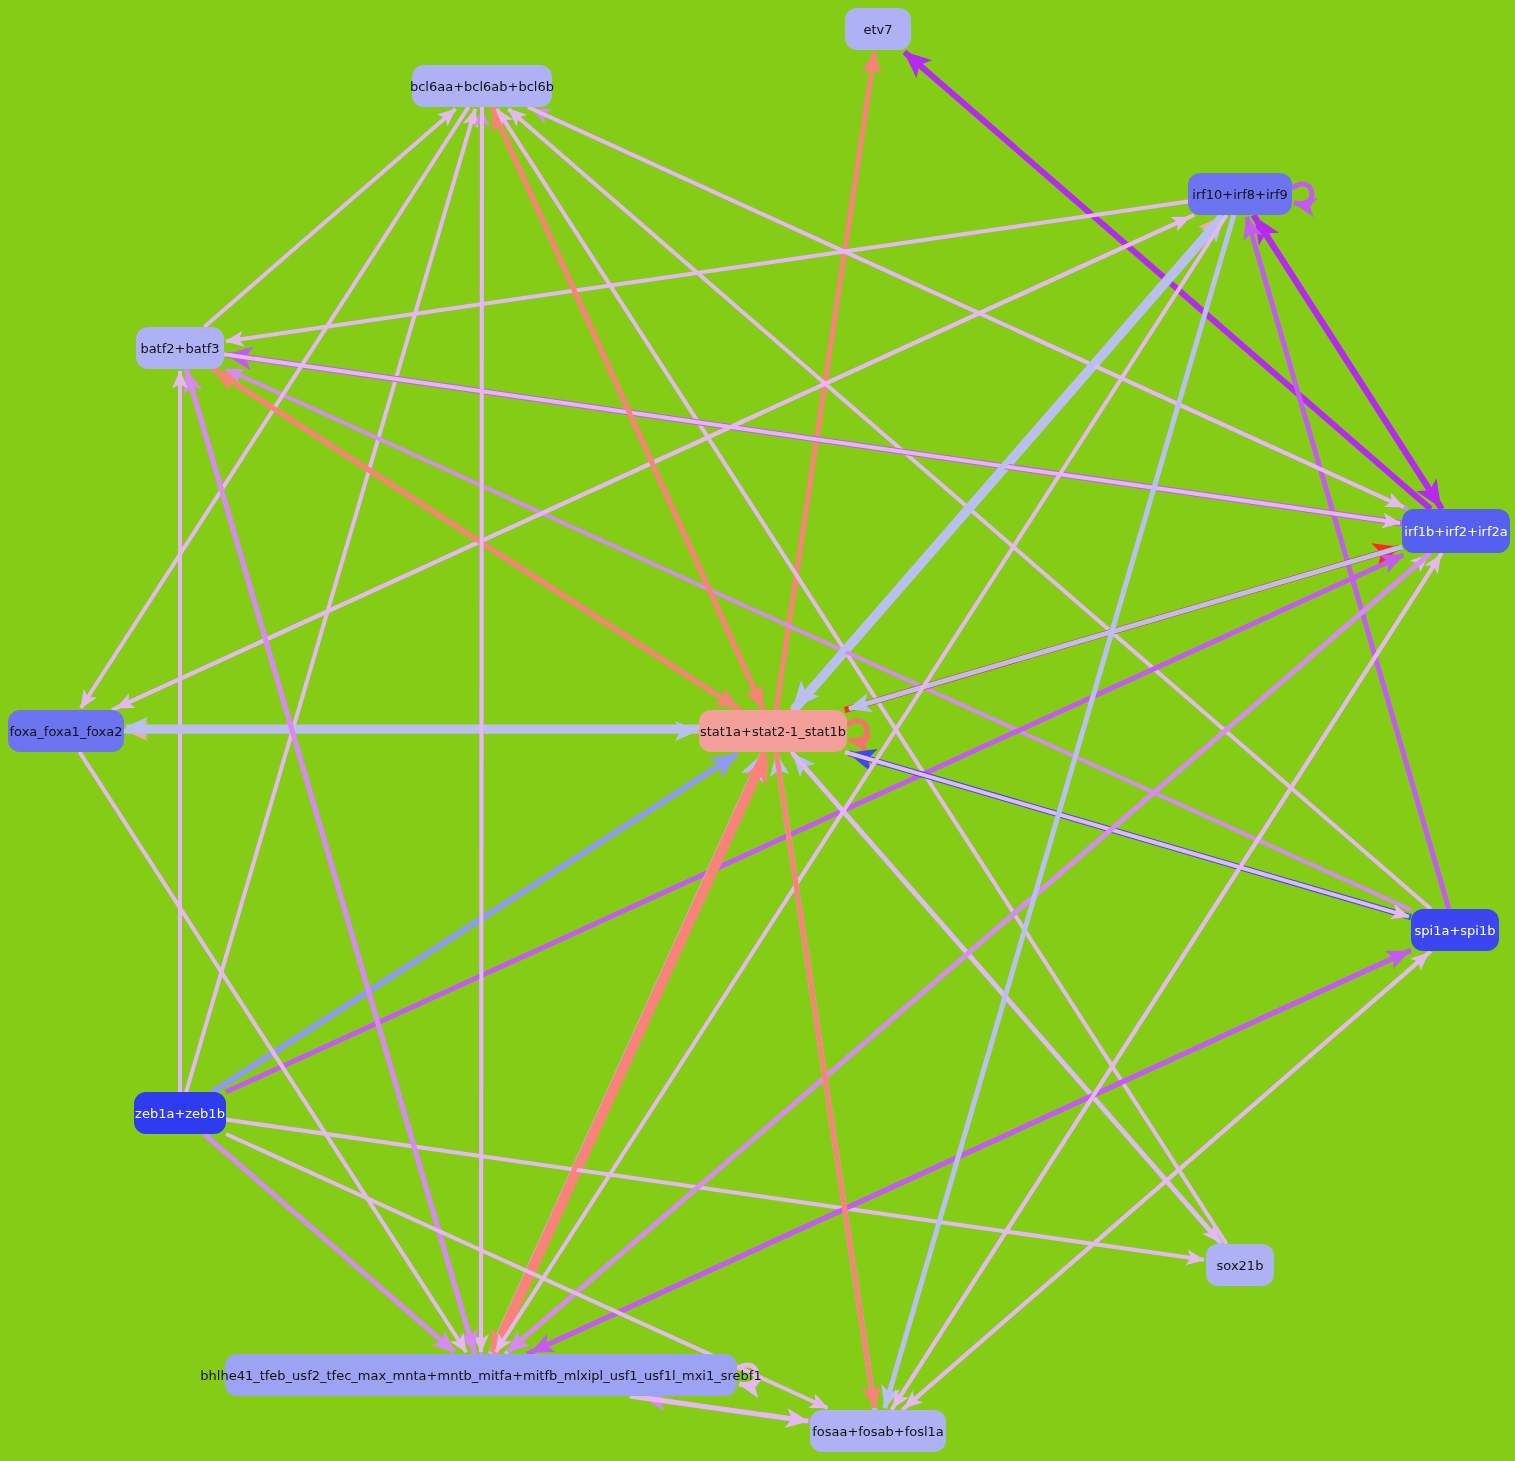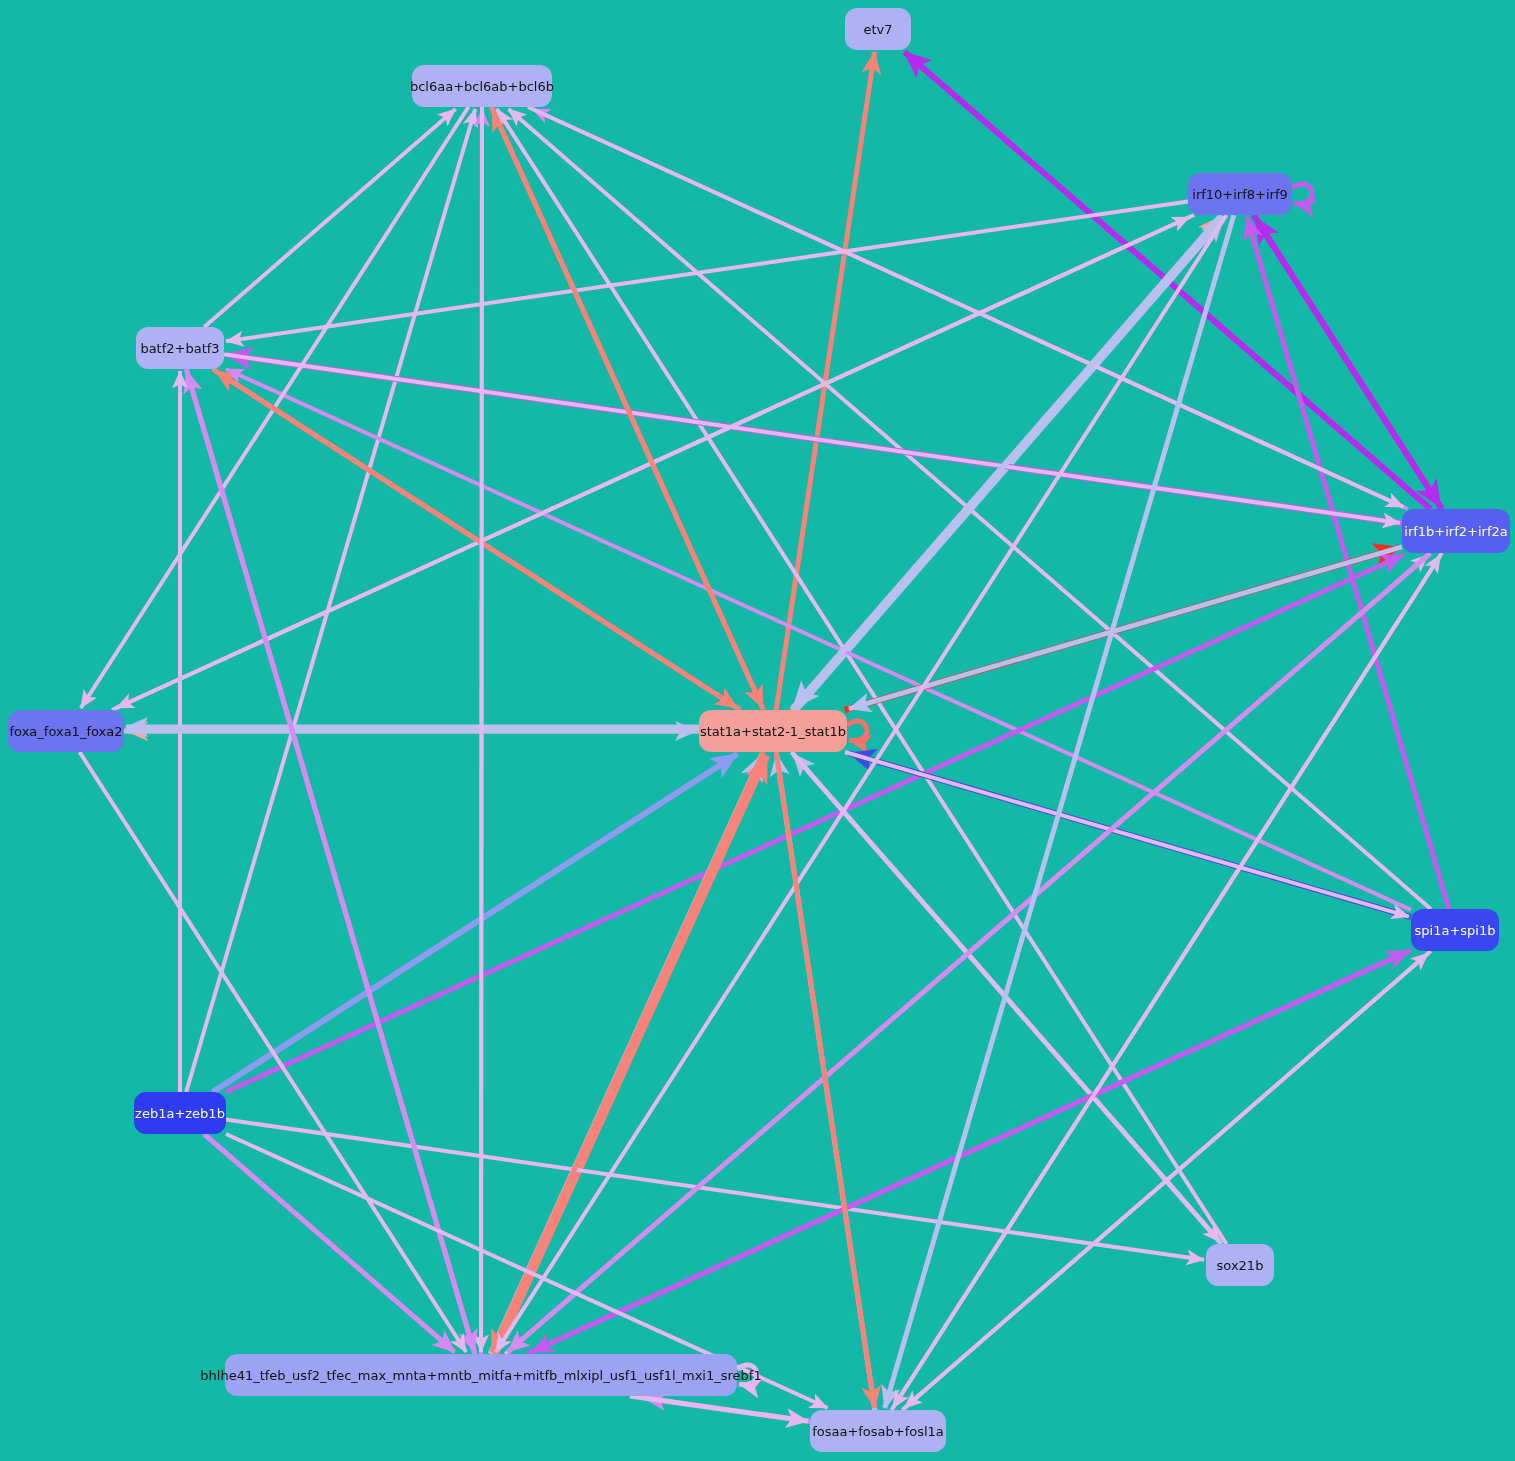--- a/index.html
+++ b/index.html
@@ -1,18 +1,18 @@
 <!DOCTYPE html>
 <html><head>
 <meta charset="utf-8">
 <title>Gene Regulatory Network</title>
 <style>
   html,body{margin:0;padding:0;background:#ffffff;}
   body{font-family:"DejaVu Sans","Liberation Sans",sans-serif;}
-  #canvas-wrap{position:relative;width:1515px;height:1461px;background:#14b8a6;overflow:hidden;}
+  #canvas-wrap{position:relative;width:1515px;height:1461px;background:#84cc16;overflow:hidden;}
   svg#net{position:absolute;left:0;top:0;width:1515px;height:1461px;}
   .node-rect{stroke:none;}
   .node-label{
     font-family:"DejaVu Sans","Liberation Sans",sans-serif;
     text-anchor:middle;
     dominant-baseline:middle;
     pointer-events:none;
   }
 </style>
 </head>

